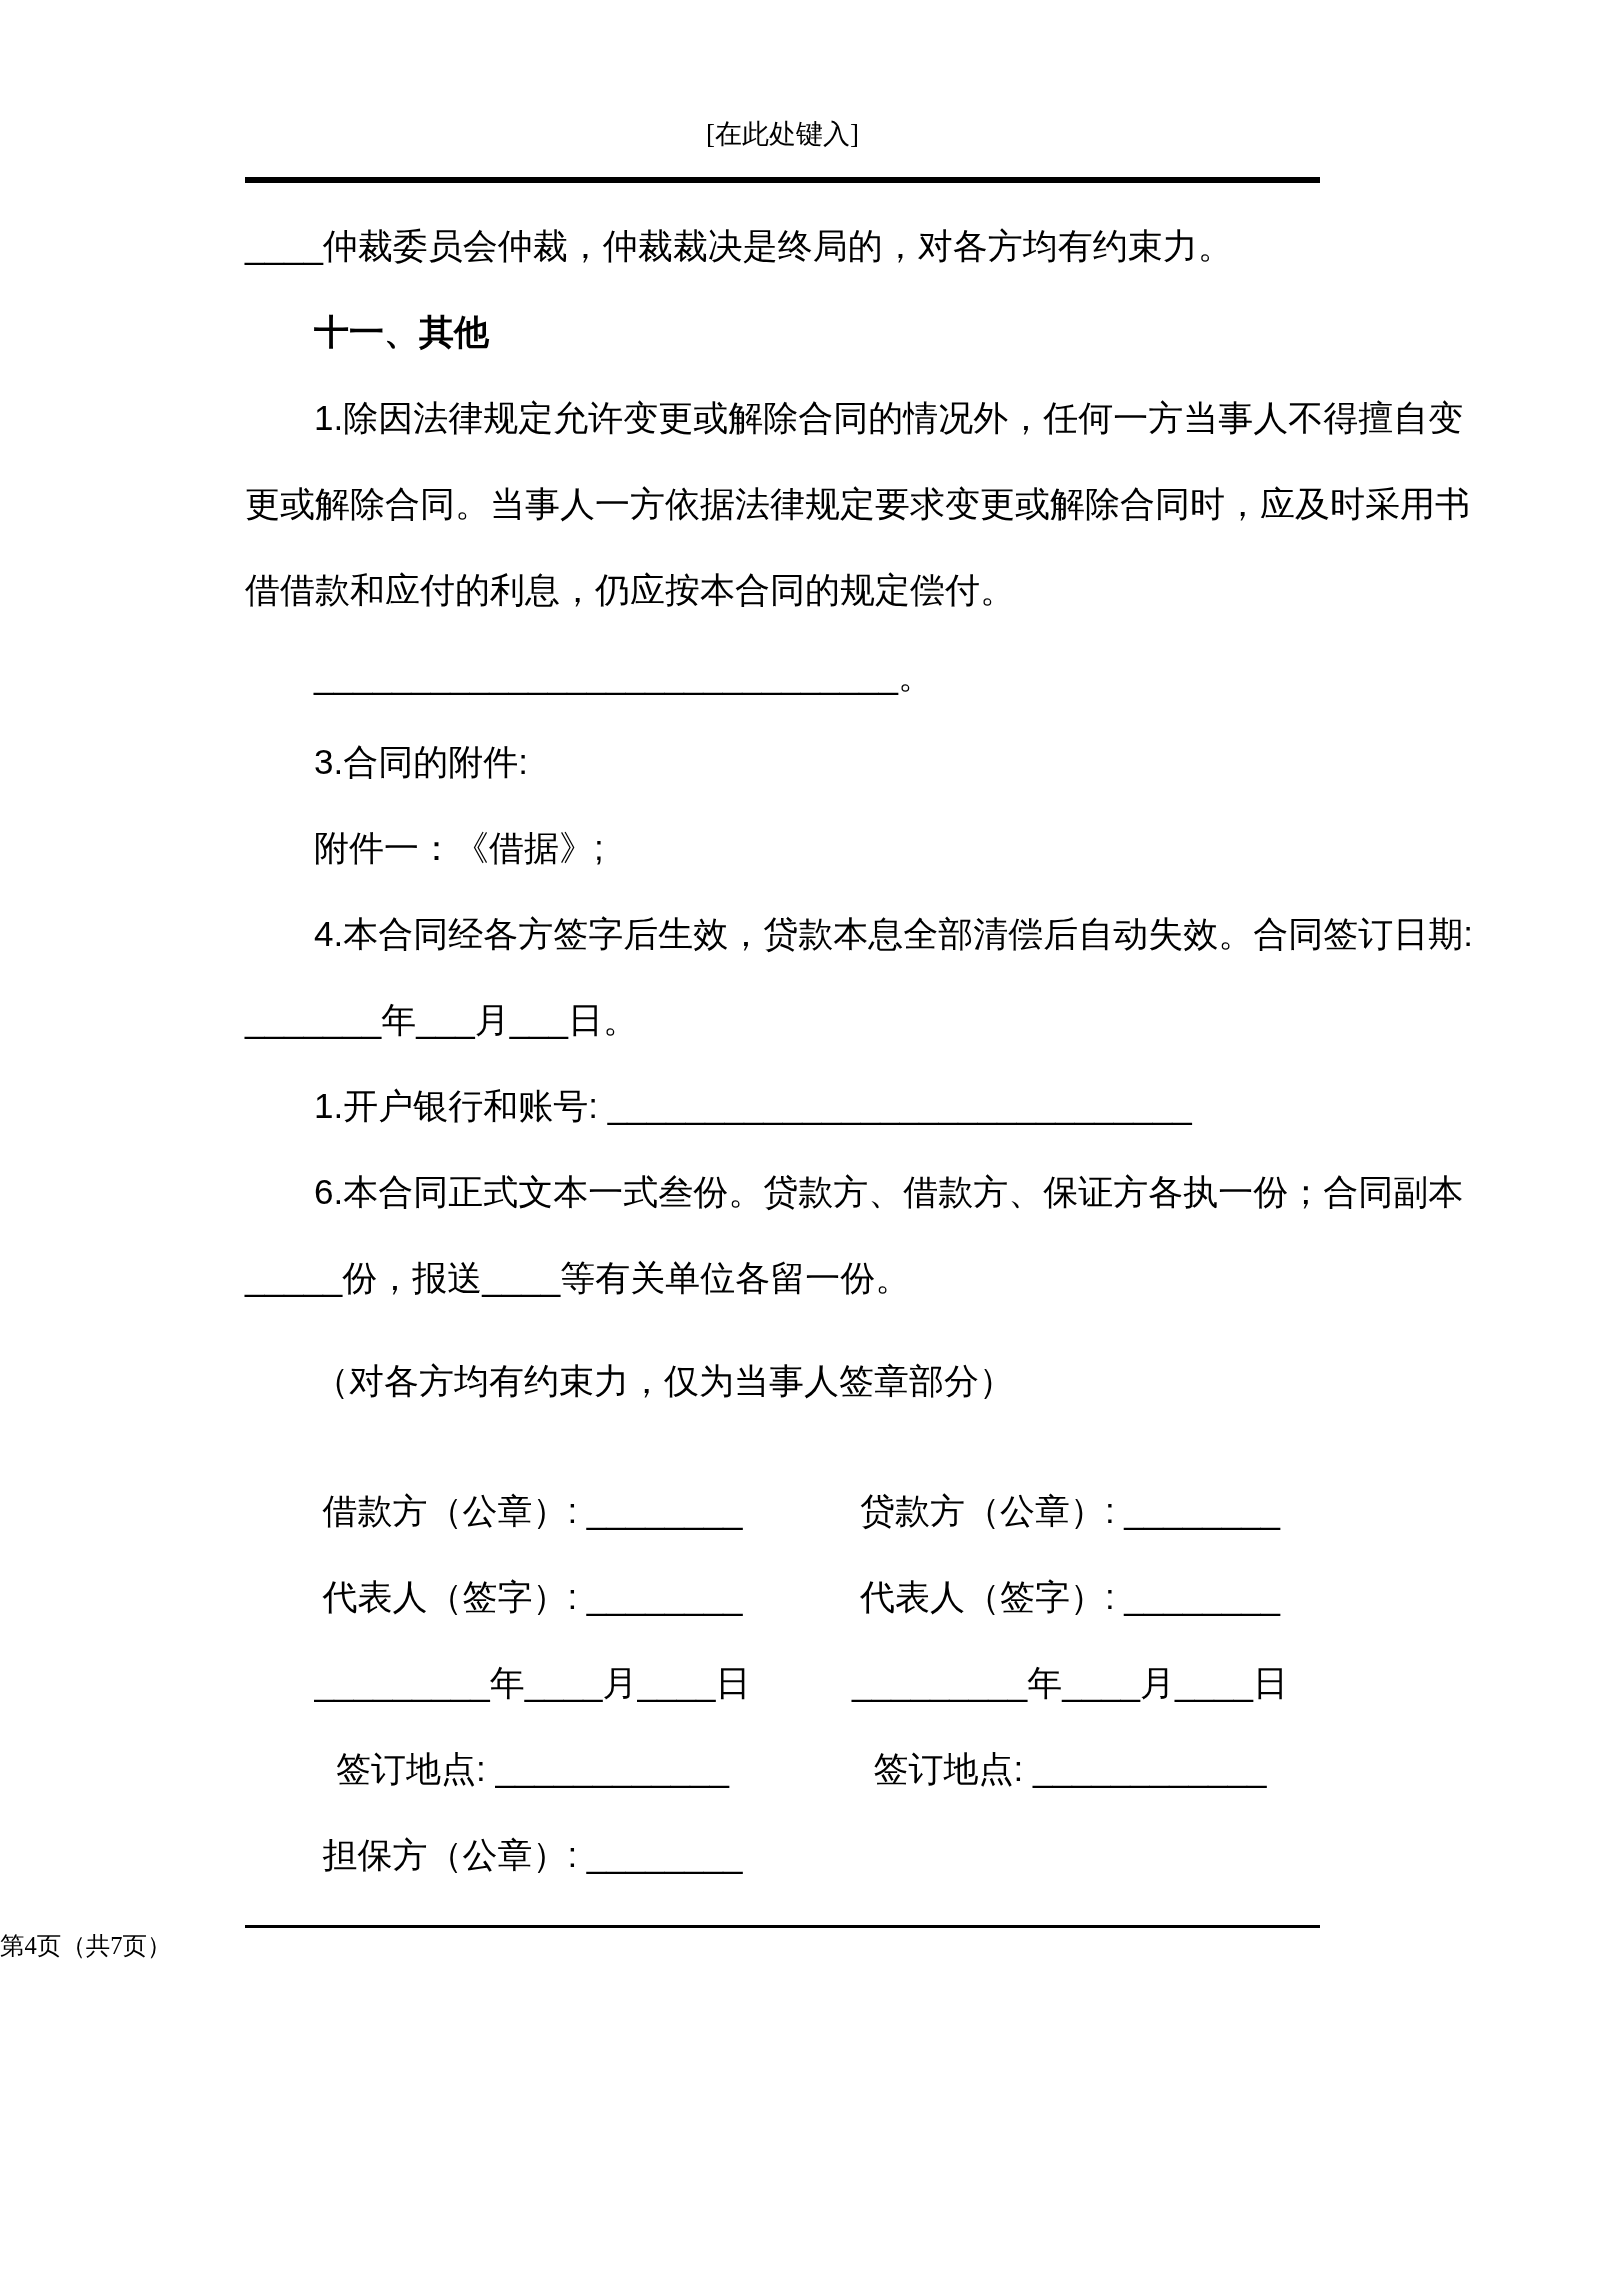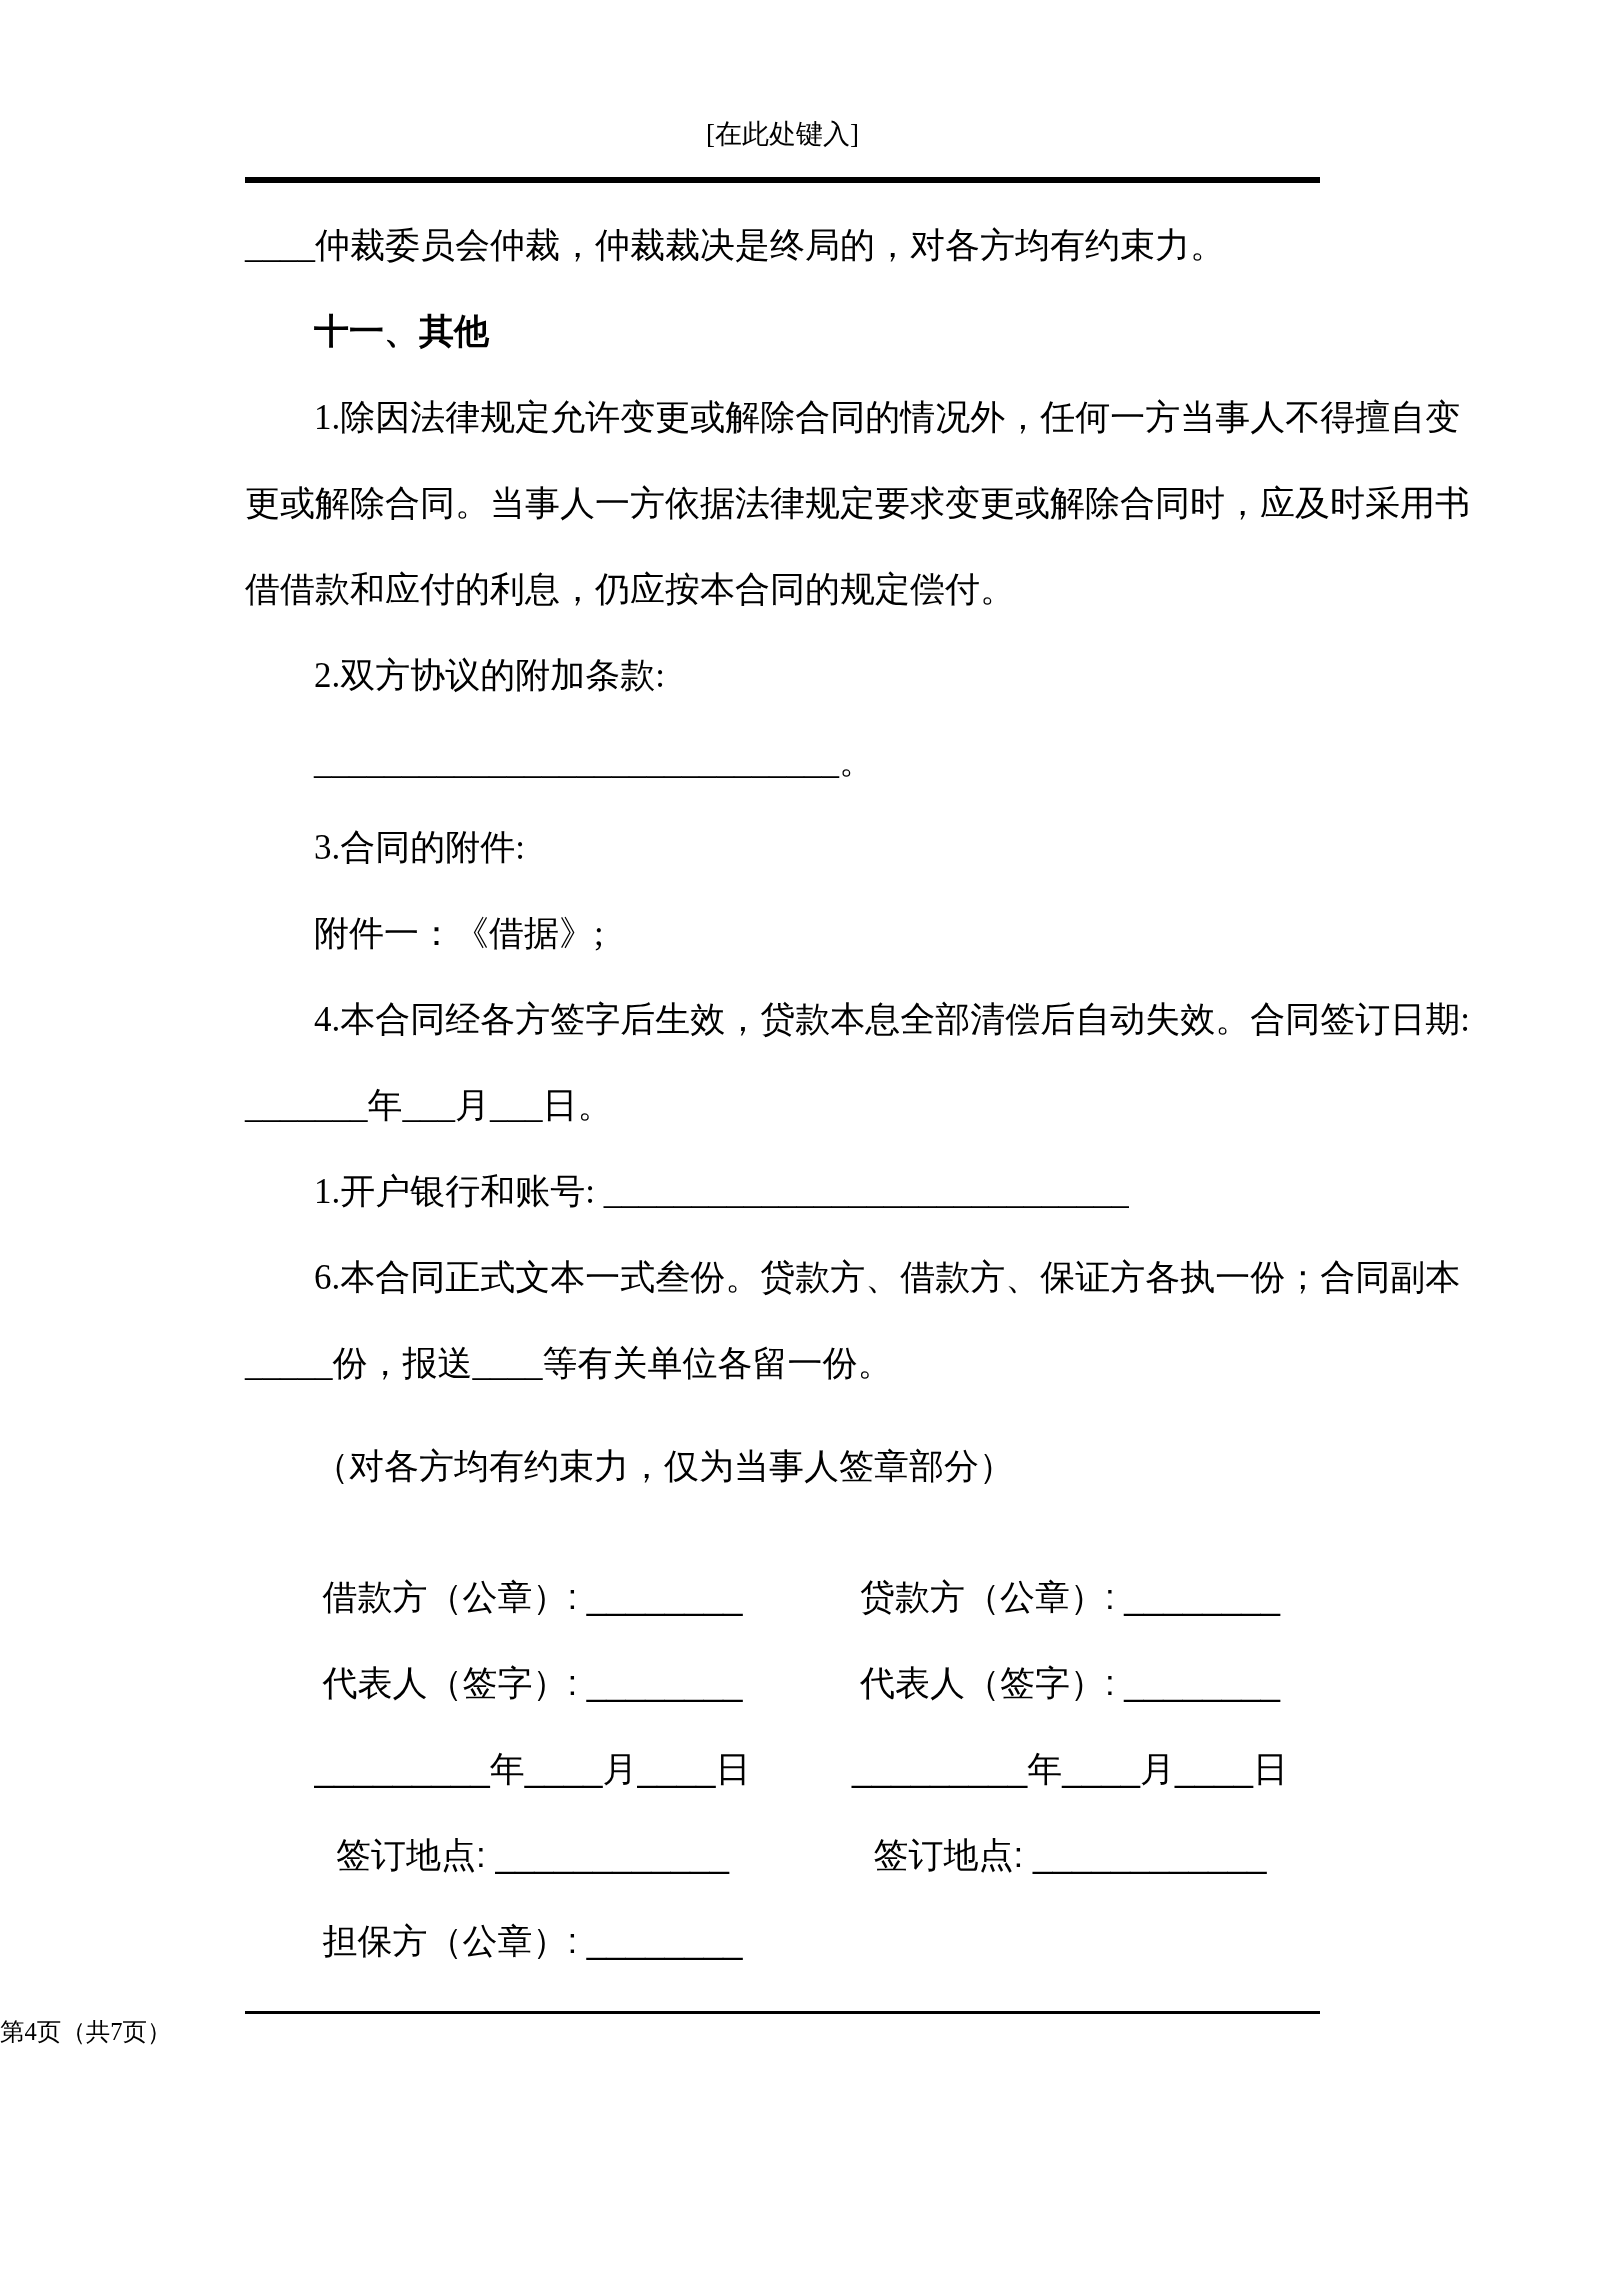--- a/index.html
+++ b/index.html
@@ -18,21 +18,21 @@
     font-family: "Liberation Serif", serif;
     font-size: 27px;
   }
   .header-rule {
     margin: 22px 245px 0 245px;
     height: 6.4px;
     background: #000000;
   }
   .doc-body {
     margin: 20px 245px 0 245px;
-    font-family: Liberation Serif, serif;
+    font-family: Liberation Sans, sans-serif;
     font-size: 35px;
   }
   .line {
     height: 86px;
     line-height: 86px;
     white-space: nowrap;
   }
   .indent { padding-left: 69px; }
   .bold { font-weight: bold; }
   .gap-before { margin-top: 16.4px; }
@@ -63,21 +63,20 @@
 
   <div class="header-text">[在此处键入]</div>
   <div class="header-rule"></div>
 
   <div class="doc-body">
     <div class="line">____仲裁委员会仲裁，仲裁裁决是终局的，对各方均有约束力。</div>
     <div class="line indent bold">十一、其他</div>
     <div class="line indent">1.除因法律规定允许变更或解除合同的情况外，任何一方当事人不得擅自变</div>
     <div class="line">更或解除合同。当事人一方依据法律规定要求变更或解除合同时，应及时采用书</div>
     <div class="line">借借款和应付的利息，仍应按本合同的规定偿付。</div>
-    <div class="line indent">2.双方协议的附加条款:</div>
     <div class="line indent">______________________________。</div>
     <div class="line indent">3.合同的附件:</div>
     <div class="line indent">附件一：《借据》;</div>
     <div class="line indent">4.本合同经各方签字后生效，贷款本息全部清偿后自动失效。合同签订日期:</div>
     <div class="line">_______年___月___日。</div>
     <div class="line indent">1.开户银行和账号: ______________________________</div>
     <div class="line indent">6.本合同正式文本一式叁份。贷款方、借款方、保证方各执一份；合同副本</div>
     <div class="line">_____份，报送____等有关单位各留一份。</div>
     <div class="line indent gap-before">（对各方均有约束力，仅为当事人签章部分）</div>
   </div>

